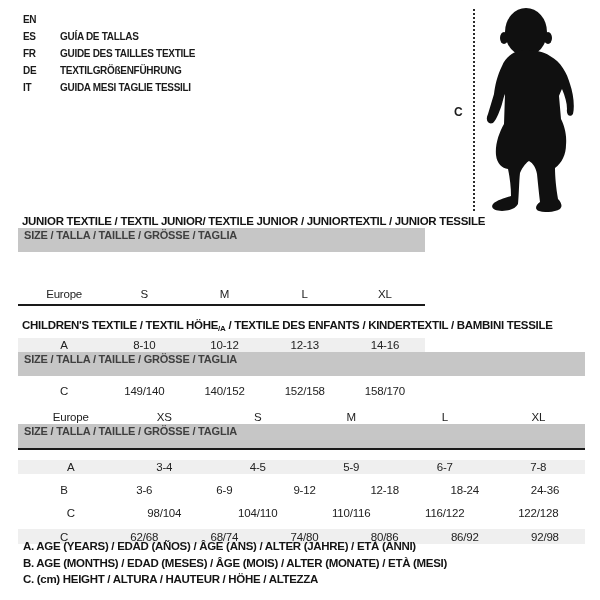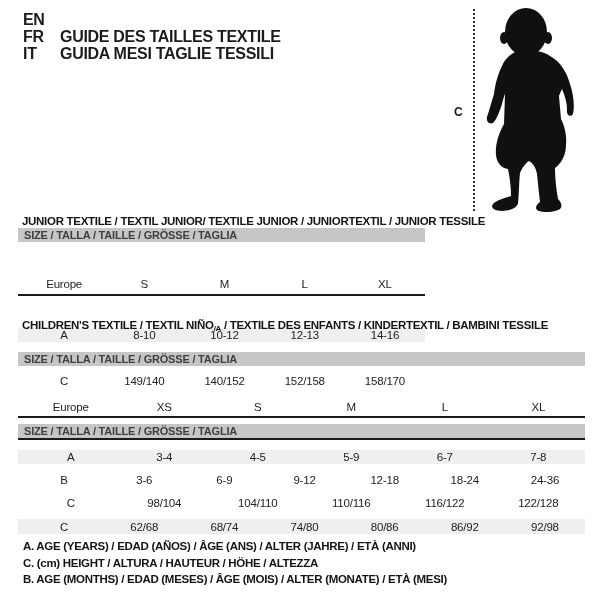--- a/index.html
+++ b/index.html
@@ -8,21 +8,21 @@
     font-family:"Liberation Sans", sans-serif;
     position:relative; overflow:hidden;
     color:var(--text_black, #1b1b1b);
   }
   .canvas { position:absolute; inset:0; }
 
   
   .langs { position:absolute; left:23px; top:11px; }
   .lang-row { display:flex; height:17px; align-items:center; }
   .lang-code, .lang-label {
-    font-weight:bold; font-size:16px; letter-spacing:-0.3px; white-space:nowrap;
+    font-weight:bold; font-size:10px; letter-spacing:-0.3px; white-space:nowrap;
   }
   .lang-code { width:37px; }
 
   
   .figure { position:absolute; left:440px; top:0; width:160px; height:220px; }
   .dotted-line { position:absolute; left:33px; top:9px; height:202px;
     border-left:2px dotted #2a2a2a; }
   .c-label { position:absolute; left:14px; top:105px; font-weight:bold; font-size:12px; }
   .baby-svg { position:absolute; left:42px; top:6px; }
 
@@ -37,21 +37,21 @@
   }
   .sec-title .sub { font-size:8px; vertical-align:-2px; }
   .sec1 .sec-title { }
   .sec2 .sec-title { margin-bottom:16px; }
   .sec3 .title-line { font-weight:bold; font-size:11.5px; line-height:15px;
     letter-spacing:-0.3px; padding-left:4px; white-space:nowrap; color:#141414; }
   .sec3 .title-block { margin-bottom:12px; }
 
   .size-bar {
     background:var(--bar_gray, #c6c6c6); color:#3f3f3f;
-    font-weight:bold; font-size:11px; height:14px; line-height:15px;
+    font-weight:bold; font-size:11px; height:24px; line-height:15px;
     padding-left:6px; letter-spacing:-0.2px;
   }
   .row { display:flex; align-items:center; font-size:11.5px; letter-spacing:-0.2px; color:#222;margin-top:32px; }
   .row .label { width:57px; padding-left:6px; box-sizing:border-box; }
   .row .cell { flex:1; text-align:center; }
   .head-row { height:20px; }
   .sec2 .head-row { height:18px; }
   .data-row { height:14px; }
   .sec3 .data-row { height:15px; }
   .shaded { background:var(--row_gray, #efefef); }
@@ -65,22 +65,30 @@
 </head>
 <body>
 
 <div class="canvas">
 
   <div class="langs">
     <div class="lang-row">
       <span class="lang-code">EN</span>
     </div>
     <div class="lang-row">
+      <span class="lang-code">ES</span>
+      <span class="lang-label">GUÍA DE TALLAS</span>
+    </div>
+    <div class="lang-row">
       <span class="lang-code">FR</span>
       <span class="lang-label">GUIDE DES TAILLES TEXTILE</span>
+    </div>
+    <div class="lang-row">
+      <span class="lang-code">DE</span>
+      <span class="lang-label">TEXTILGRÖßENFÜHRUNG</span>
     </div>
     <div class="lang-row">
       <span class="lang-code">IT</span>
       <span class="lang-label">GUIDA MESI TAGLIE TESSILI</span>
     </div>
   </div>
 
   <div class="figure">
     <div class="dotted-line"></div>
     <div class="c-label">C</div>
@@ -147,21 +155,21 @@
         <span class="cell label">C</span>
         <span class="cell">149/140</span>
         <span class="cell">140/152</span>
         <span class="cell">152/158</span>
         <span class="cell">158/170</span>
       </div>
     </div>
   </div>
 
   <div class="section sec2">
-    <div class="sec-title"><span>CHILDREN'S TEXTILE / TEXTIL NIÑO</span><span class="sub">/A</span><span> / TEXTILE DES ENFANTS / KINDERTEXTIL / BAMBINI TESSILE</span></div>
+    <div class="sec-title"><span>CHILDREN'S TEXTILE / TEXTIL HÖHE</span><span class="sub">/A</span><span> / TEXTILE DES ENFANTS / KINDERTEXTIL / BAMBINI TESSILE</span></div>
     <div class="table">
       <div class="size-bar">SIZE / TALLA / TAILLE / GRÖSSE / TAGLIA</div>
       <div class="row head-row">
         <span class="cell label">Europe</span>
         <span class="cell">XS</span>
         <span class="cell">S</span>
         <span class="cell">M</span>
         <span class="cell">L</span>
         <span class="cell">XL</span>
       </div>
@@ -205,17 +213,17 @@
         <span class="cell">74/80</span>
         <span class="cell">80/86</span>
         <span class="cell">86/92</span>
         <span class="cell">92/98</span>
       </div>
     </div>
   </div>
 
   <div class="legend">
     <div class="legend-row">A. AGE (YEARS) / EDAD (AÑOS) / ÂGE (ANS) / ALTER (JAHRE) / ETÀ (ANNI)</div>
+    <div class="legend-row">B. AGE (MONTHS) / EDAD (MESES) / ÂGE (MOIS) / ALTER (MONATE) / ETÀ (MESI)</div>
     <div class="legend-row">C. (cm) HEIGHT / ALTURA / HAUTEUR / HÖHE / ALTEZZA</div>
-    <div class="legend-row">B. AGE (MONTHS) / EDAD (MESES) / ÂGE (MOIS) / ALTER (MONATE) / ETÀ (MESI)</div>
   </div>
 
 </div>
 
 </body></html>

